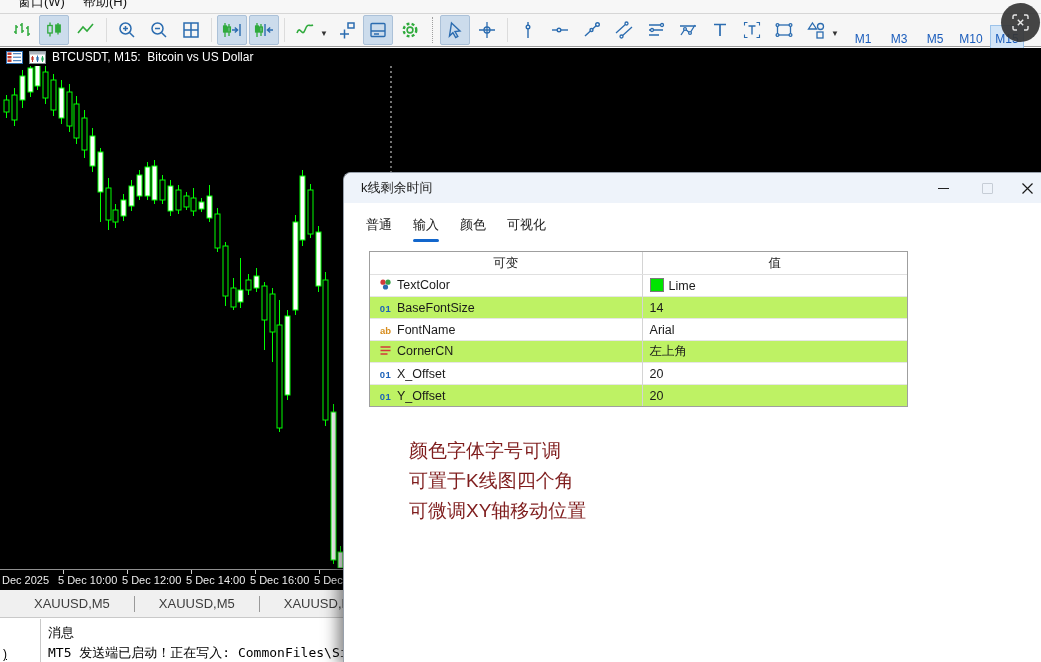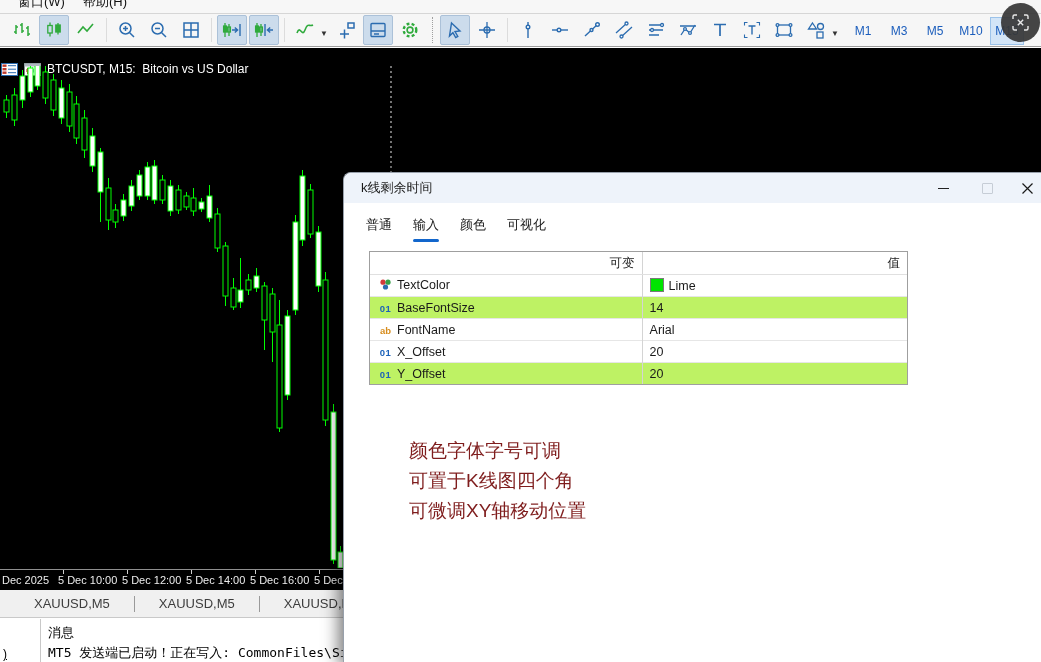--- a/index.html
+++ b/index.html
@@ -13,29 +13,29 @@
 
   
   .toolbar{position:absolute;top:14px;left:0;right:0;height:33px;background:#f6f6f6;
            border-bottom:1px solid #9c9c9c;display:flex;align-items:center;padding-left:6px;box-sizing:border-box;}
   .tbtn{width:28px;height:28px;display:flex;align-items:center;justify-content:center;
         border:1px solid transparent;border-radius:2px;margin:0 1px;flex:none;}
   .tbtn.active{background:#ccdcec;border-color:#abc1d8;}
   .tsep{width:1px;height:24px;background:#dcdcdc;margin:0 4px;flex:none;}
   .tdots{width:0;height:26px;border-left:1px dotted #9f9f9f;margin:0 6px;flex:none;}
   .tdd{font-size:8px;color:#333;margin:6px 2px 0 -1px;flex:none;}
-  .tf-group{position:absolute;left:845px;top:3px;display:flex;justify-content:flex-end;}
+  .tf-group{position:absolute;left:845px;top:11px;display:flex;justify-content:flex-end;}
   .tf{min-width:24px;height:26px;display:flex;align-items:center;justify-content:center;
       color:#1b5dbc;font-size:12px;border:1px solid transparent;padding:0 4px;margin:0 1px;}
   .tf.active{background:#d3e5f7;border-color:#9cc3ea;}
 
   
   .chartwin{position:absolute;top:48px;left:0;width:1041px;height:542px;background:#000;}
-  .chart-titlebar{position:absolute;top:12px;left:0;right:0;height:18px;display:flex;
-                  align-items:center;gap:6px;padding-left:1px;color:#fff;font-size:12px;}
+  .chart-titlebar{position:absolute;top:0;left:0;right:0;height:18px;display:flex;
+                  align-items:center;gap:6px;padding-left:6px;color:#fff;font-size:12px;}
   .chart-title{white-space:pre;}
   #chartSvg{position:absolute;top:18px;left:0;}
   .overlay-text{position:absolute;top:20px;left:13px;font-family:"DejaVu Serif",serif;
                 font-size:80px;line-height:1.04;color:#00ff00;white-space:nowrap;letter-spacing:1px;}
   .time-axis{position:absolute;left:0;right:0;top:521px;height:21px;border-top:1px solid #8f8f8f;background:#000;}
   .ta-label{position:absolute;top:4px;font-size:11px;color:#ececec;white-space:pre;}
   .ta-tick{position:absolute;top:0;width:1px;height:4px;background:#cfcfcf;}
 
   
   .chart-tabs{position:absolute;top:590px;left:0;right:0;height:28px;background:#f0f0f0;
@@ -63,21 +63,21 @@
   .glyph-min{width:11px;height:1px;background:#222;}
   .glyph-max{width:9px;height:9px;border:1px solid #c6cdd6;border-radius:1px;}
   .dlg-tabs{display:flex;gap:21px;padding:13px 0 0 22px;font-size:13px;color:#1a1a1a;}
   .dtab{position:relative;padding-bottom:8px;}
   .dtab .ul{display:none;}
   .dtab.active .ul{display:block;position:absolute;left:50%;transform:translateX(-50%);
                    bottom:0;width:26px;height:3px;background:#1266cc;border-radius:2px;}
 
   .ptable-wrap{position:absolute;left:25px;top:78px;width:537px;border:1px solid #9f9f9f;}
   .ptable{border-collapse:collapse;width:100%;font-size:12.5px;color:#1a1a1a;table-layout:fixed;}
-  .ptable th{height:22px;font-weight:normal;text-align:right;padding:0 7px;border-bottom:1px solid #e0e0e0;}
+  .ptable th{height:22px;font-weight:normal;text-align:center;padding:0 7px;border-bottom:1px solid #e0e0e0;}
   .ptable td{height:21px;padding:0 7px;border-top:1px solid #e6e6e6;overflow:hidden;white-space:nowrap;margin-top:14px;}
   .ptable th+th,.ptable td+td{border-left:1px solid #d4d4d4;}
   .col-name{width:265px;} .col-val{width:258px;}
   tr.alt td{background:#bef264;}
   .ticon{display:inline-block;width:17px;text-align:center;margin-right:3px;vertical-align:middle;}
   .ticon.num{color:#1c62b9;font-size:9.5px;font-weight:bold;letter-spacing:.5px;}
   .ticon.str{color:#d78d1e;font-size:9.5px;font-weight:bold;}
   .swatch{display:inline-block;width:12px;height:12px;border:1px solid #7a7a7a;
           vertical-align:-2px;margin-right:5px;}
 
@@ -506,20 +506,28 @@
               <td><span class="swatch" style="background: rgb(0, 228, 0);"></span><span>Lime</span></td>
             </tr>
             <tr class="alt">
               <td><span class="ticon num">01</span><span>BaseFontSize</span></td>
               <td><span>14</span></td>
             </tr>
             <tr>
               <td><span class="ticon str">ab</span><span>FontName</span></td>
               <td><span>Arial</span></td>
             </tr>
+            <tr class="alt">
+              <td><span class="ticon enum"><svg width="13" height="13" viewBox="0 0 13 13">
+                    <g stroke="#d23a3a" stroke-width="1.6">
+                      <path d="M1.5 3h10M1.5 6.5h10M1.5 10h7"></path>
+                    </g>
+                  </svg></span><span>CornerCN</span></td>
+              <td><span>左上角</span></td>
+            </tr>
             <tr>
               <td><span class="ticon num">01</span><span>X_Offset</span></td>
               <td><span>20</span></td>
             </tr>
             <tr class="alt">
               <td><span class="ticon num">01</span><span>Y_Offset</span></td>
               <td><span>20</span></td>
             </tr>
           </tbody>
       </table>

